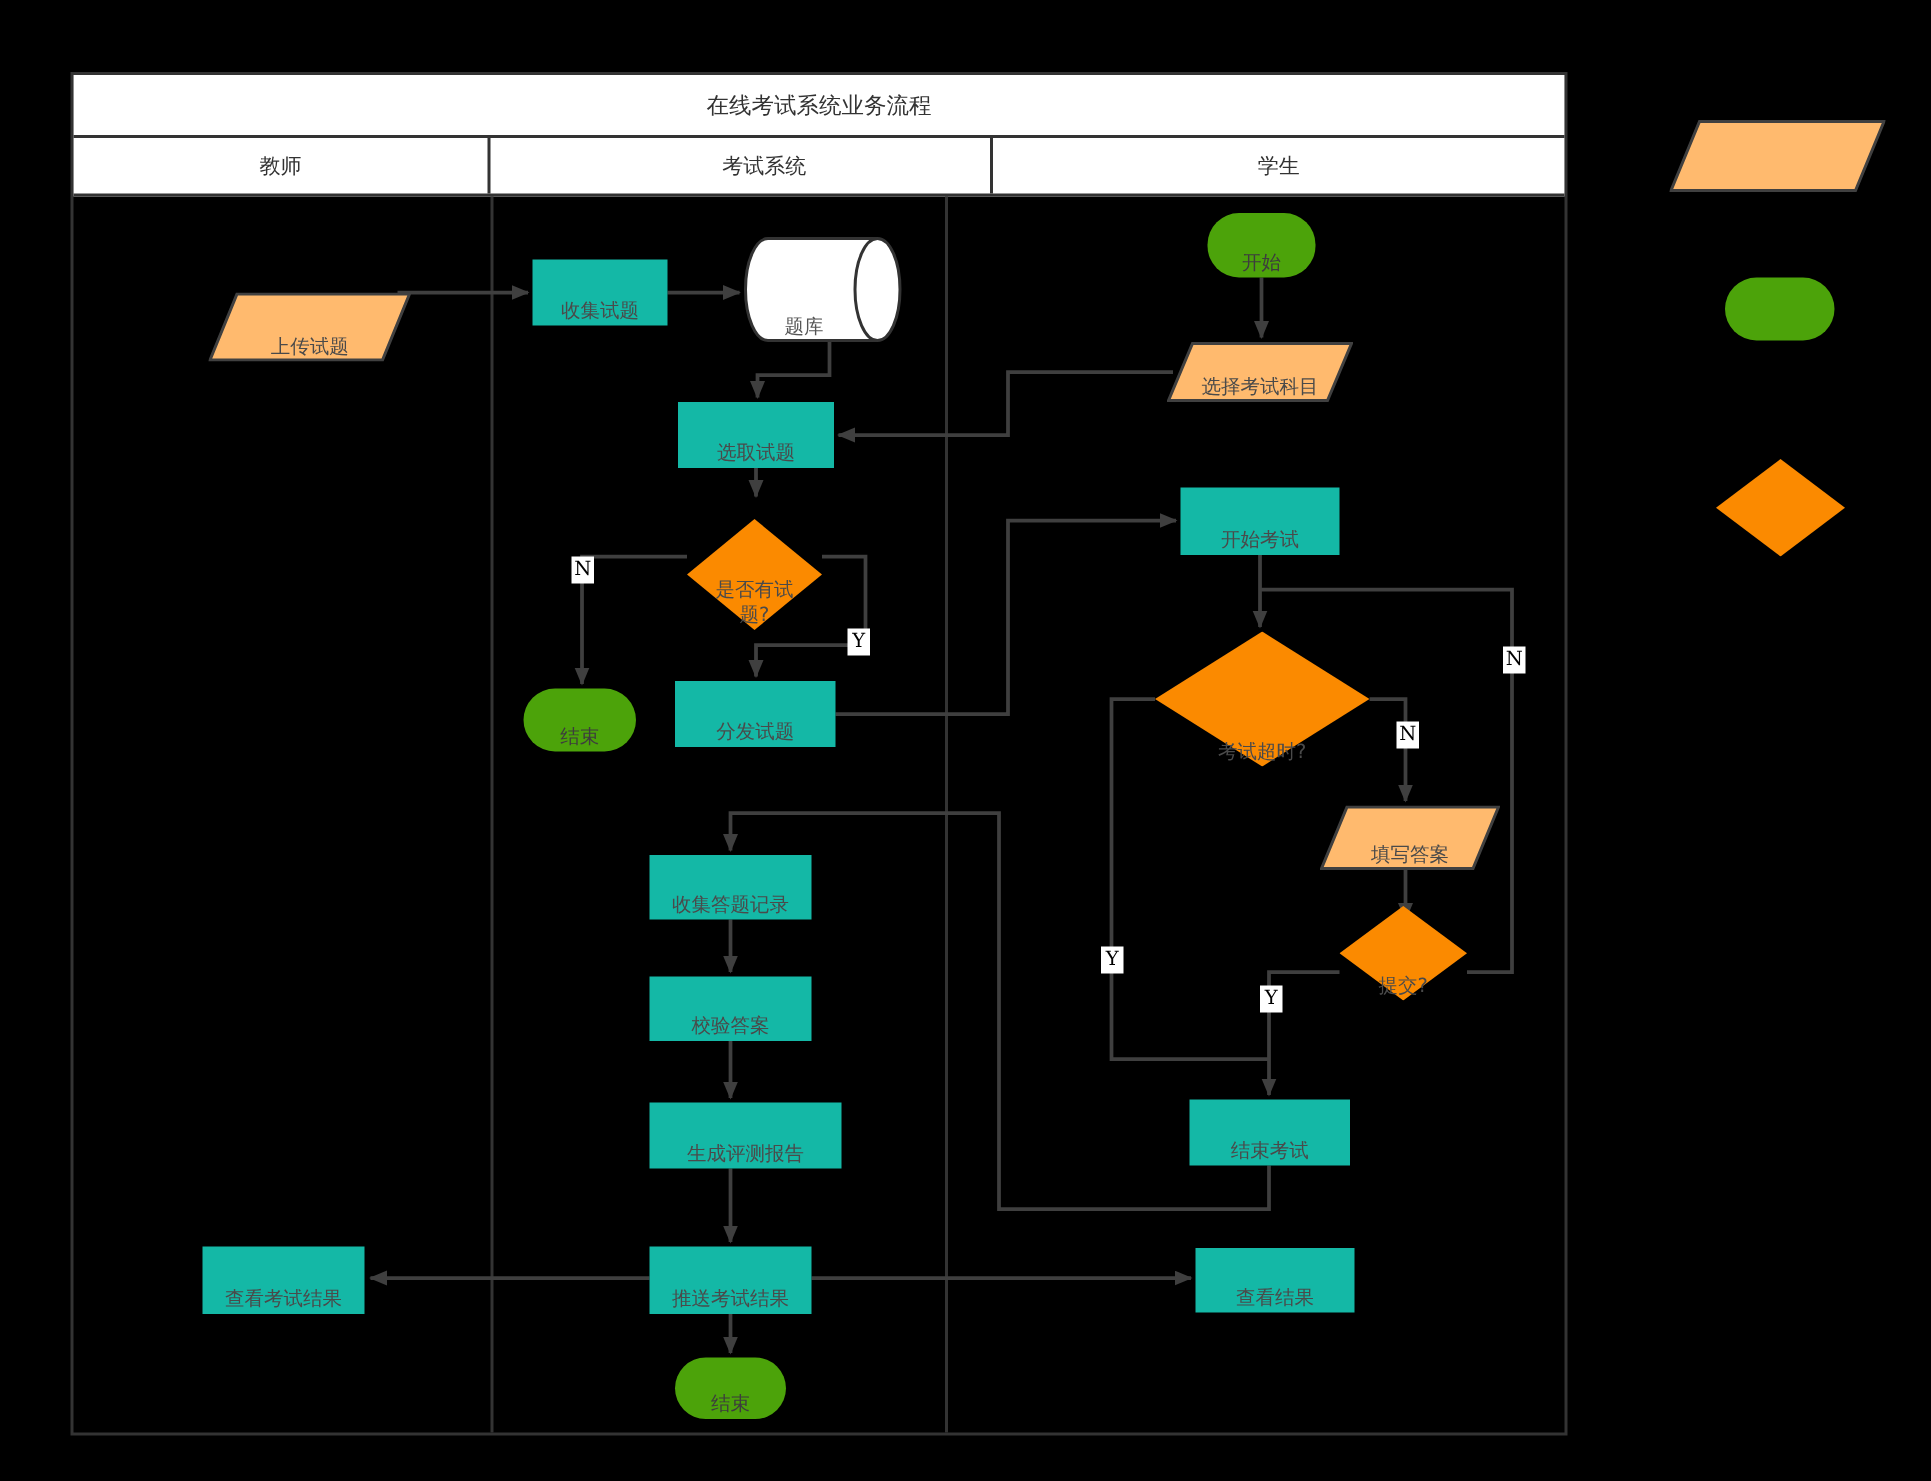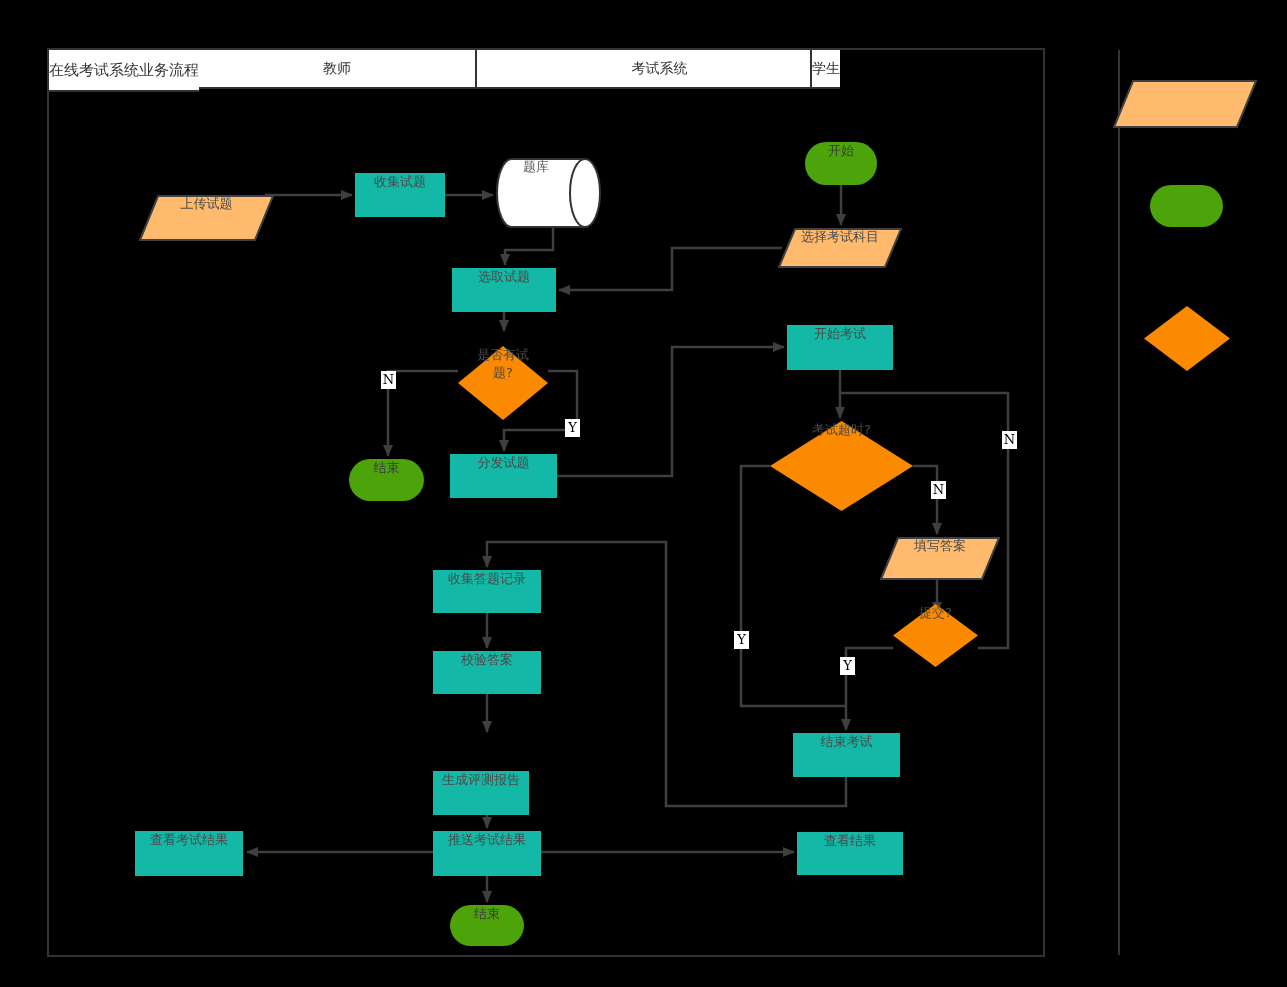--- a/index.html
+++ b/index.html
@@ -1,33 +1,33 @@
 <!DOCTYPE html>
 <html><head>
 <meta charset="utf-8">
 <style>
   html,body{margin:0;padding:0;background:#000;}
   body{font-family:"DejaVu Sans","Liberation Sans",sans-serif;}
   #stage{position:relative;width:1287px;height:987px;background:#000;overflow:hidden;}
 
   
-  .pool{position:absolute;left:47px;top:48px;width:994px;height:905px;border:2px solid #333;display:flex;flex-direction:row;}
+  .pool{position:absolute;left:47px;top:48px;width:994px;height:905px;border:2px solid #333;display:flex;flex-direction:column;}
   .pool-title{height:40px;background:#fff;border-bottom:2px solid #333;display:flex;align-items:center;justify-content:center;font-size:15px;color:#333;}
   .pool-header{height:37px;background:#fff;border-bottom:2px solid #333;display:flex;}
   .lane-head{display:flex;align-items:center;justify-content:center;font-size:14px;color:#333;box-sizing:border-box;}
   .lane-head.l1{width:278px;border-right:2px solid #333;}
   .lane-head.l2{width:303px;border-right:2px solid #333;margin-left:32px;}
   .lane-head.l3{flex:1;}
   .pool-body{position:relative;flex:1;}
   .lane-sep{position:absolute;top:0;bottom:0;width:2px;background:#333;}
 
   
   #edges-svg{position:absolute;left:0;top:0;width:1287px;height:987px;}
   .edge{stroke:#3f3f3f;stroke-width:2.5;fill:none;}
-  .node{position:absolute;display:flex;align-items:flex-start;justify-content:center;box-sizing:border-box;}
+  .node{position:absolute;display:flex;align-items:flex-end;justify-content:center;box-sizing:border-box;}
   .node.rect{background:#14b8a6;}
   .node.rounded{background:#4CA30A;border-radius:21px;}
   .node svg{position:absolute;left:0;top:0;}
   .node-label{position:relative;z-index:2;font-size:13px;color:#4a4a4a;text-align:center;white-space:pre-line;line-height:1.35;}
   .rounded .node-label{color:#3d3d3d;}
   .cylinder .node-label{padding-right:26px;color:#555;}
   .edge-label{position:absolute;width:15px;height:18px;background:#fff;color:#000;font-family:"DejaVu Serif","Liberation Serif",serif;font-size:13px;line-height:18px;text-align:center;z-index:3;}
 </style>
 </head>
 <body>
@@ -112,21 +112,21 @@
       </div>
       <div class="node rect" style="left: 450px; top: 454px; width: 107px; height: 44px;">
         <span class="node-label">分发试题</span>
       </div>
       <div class="node rect" style="left: 433px; top: 570px; width: 108px; height: 43px;">
         <span class="node-label">收集答题记录</span>
       </div>
       <div class="node rect" style="left: 433px; top: 651px; width: 108px; height: 43px;">
         <span class="node-label">校验答案</span>
       </div>
-      <div class="node rect" style="left: 433px; top: 735px; width: 96px; height: 44px; margin-top: 36px;">
+      <div class="node rect" style="left: 433px; top: 735px; width: 128px; height: 44px;">
         <span class="node-label">生成评测报告</span>
       </div>
       <div class="node rect" style="left: 433px; top: 831px; width: 108px; height: 45px;">
         <span class="node-label">推送考试结果</span>
       </div>
       <div class="node rounded" style="left: 450px; top: 905px; width: 74px; height: 41px;">
         <span class="node-label">结束</span>
       </div>
       <div class="node rounded" style="left: 805px; top: 142px; width: 72px; height: 43px;">
         <span class="node-label">开始</span>

